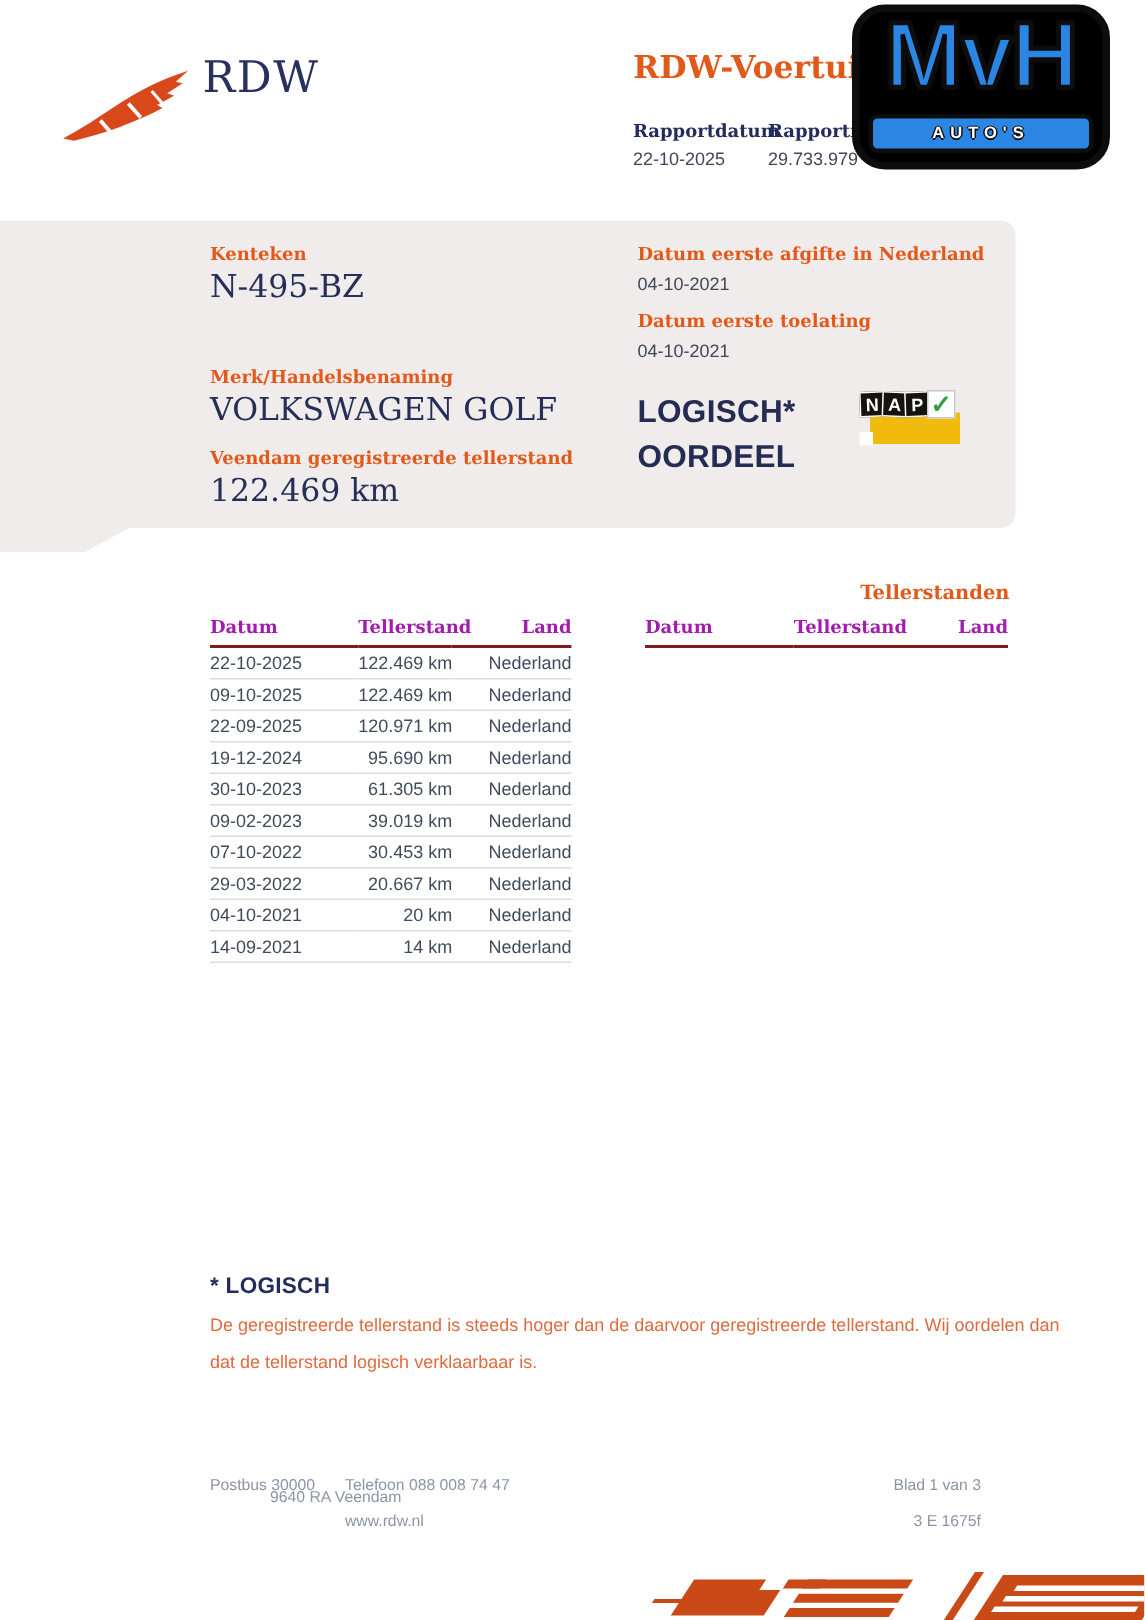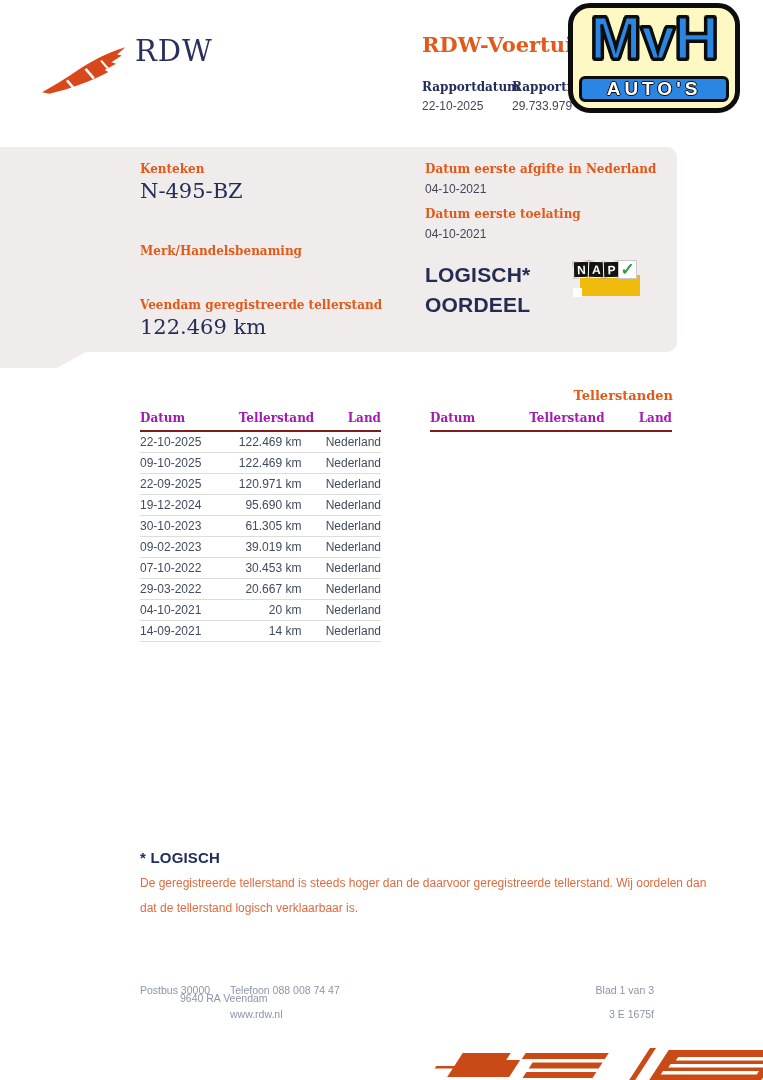--- a/index.html
+++ b/index.html
@@ -28,33 +28,33 @@
   .meta-col.c2 { left:90px; }
   .meta-label {
     font-family:"DejaVu Serif", serif; font-weight:bold; font-size:12px; color:#232d5c;
     white-space:nowrap; display:block;
   }
   .meta-value { display:block; margin-top:5px; font-size:12px; color:#414758; white-space:nowrap; }
 
   
   .mvh-logo {
     position:absolute; left:568px; top:3px; width:172px; height:110px; z-index:30;
-    background:#fef9c3; border:5px solid #0d0d0d; border-radius:22px;
+    background:#000000; border:5px solid #0d0d0d; border-radius:22px;
   }
   .mvh-top {
     position:absolute; top:-4px; left:0; right:0; text-align:center;
     font-family:"Liberation Sans", sans-serif; font-weight:bold; font-size:62px; line-height:1.1;
     color:#2b86e3; letter-spacing:-1px;
     -webkit-text-stroke:3px #0d0d0d;
     text-shadow:2px 0 #0d0d0d,-2px 0 #0d0d0d,0 2px #0d0d0d,0 -2px #0d0d0d;
   }
   .mvh-bar {
     position:absolute; left:6px; right:6px; bottom:6px; height:26px;
     background:#2b86e3; border:3px solid #0d0d0d; border-radius:6px;
-    color:#ffffff; font-weight:bold; font-size:19px; letter-spacing:4px;
+    color:#ffffff; font-weight:bold; font-size:11px; letter-spacing:4px;
     text-align:center; line-height:20px;
     text-shadow:1px 0 #0d0d0d,-1px 0 #0d0d0d,0 1px #0d0d0d,0 -1px #0d0d0d;
   }
 
   
   .panel {
     position:absolute; left:0; top:147px; width:677px; height:205px;
     background:#efeceb; border-radius:0 10px 10px 0;
   }
   .panel-tail {
@@ -174,20 +174,21 @@
     <div class="mvh-bar">AUTO'S</div>
   </div>
 
   <div class="panel">
     <div class="field f-kenteken">
       <span class="field-label">Kenteken</span>
       <span class="field-value-big">N-495-BZ</span>
     </div>
     <div class="field f-merk">
       <span class="field-label">Merk/Handelsbenaming</span>
+      <span class="field-value-big">VOLKSWAGEN GOLF</span>
     </div>
     <div class="field f-laatst">
       <span class="field-label">Veendam geregistreerde tellerstand</span>
       <span class="field-value-big">122.469 km</span>
     </div>
     <div class="field f-afgifte">
       <span class="field-label">Datum eerste afgifte in Nederland</span>
       <span class="field-value-sm">04-10-2021</span>
     </div>
     <div class="field f-toelating">

